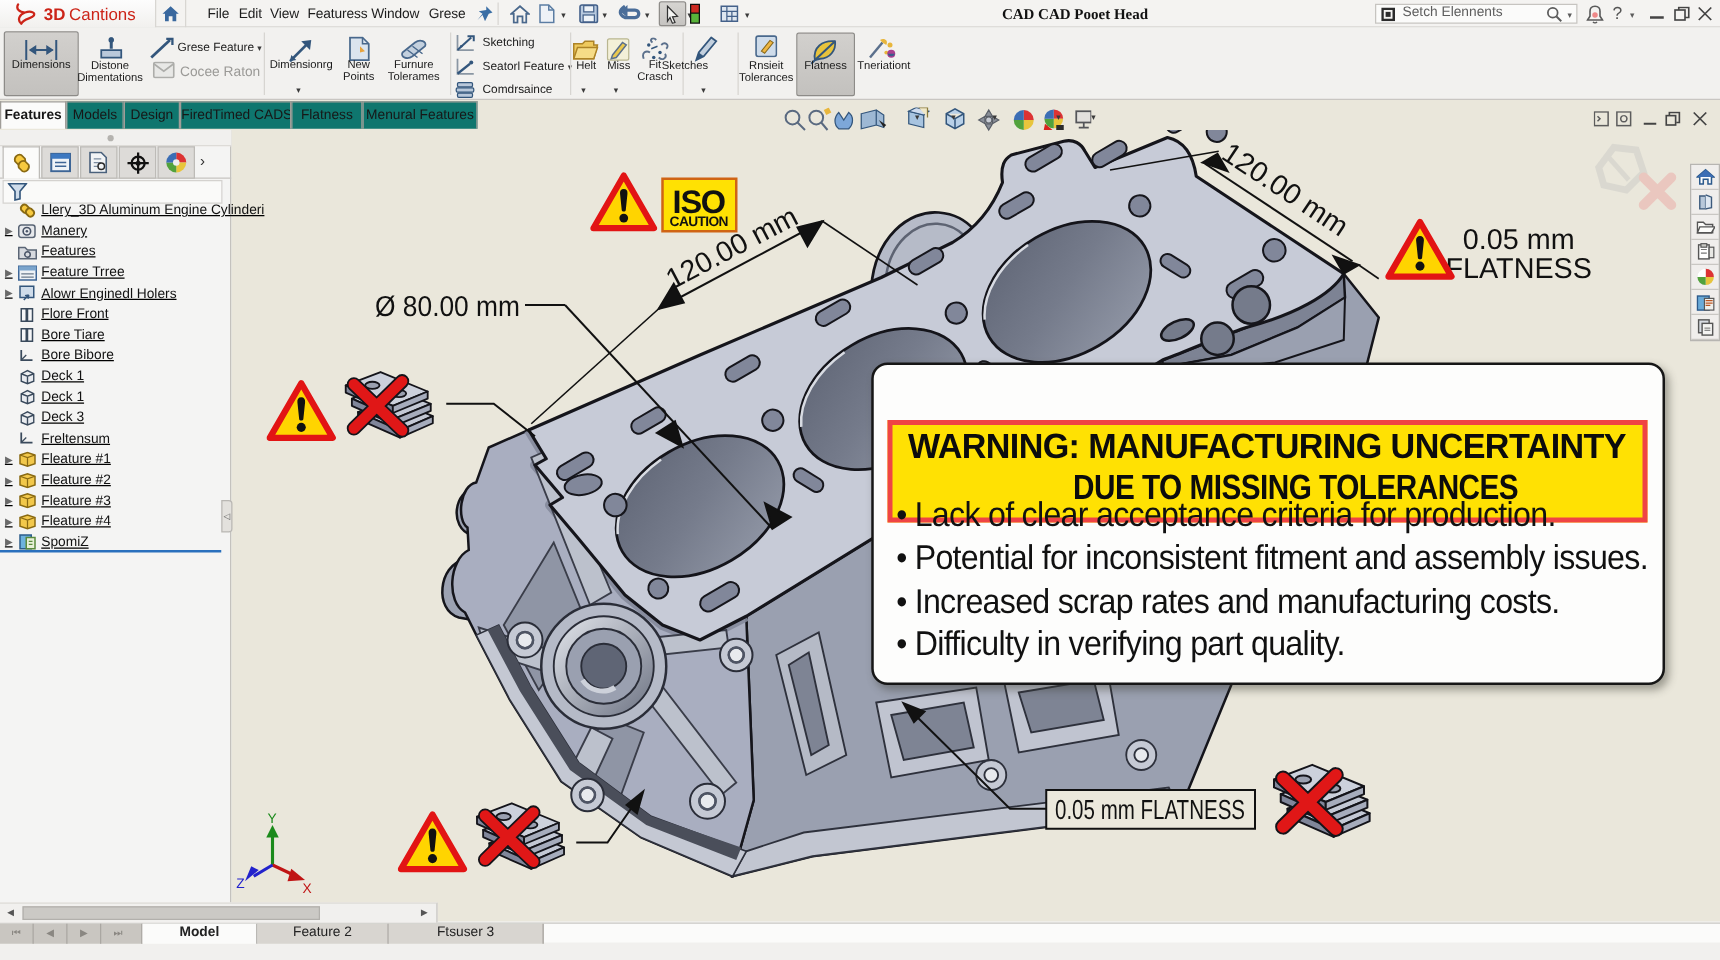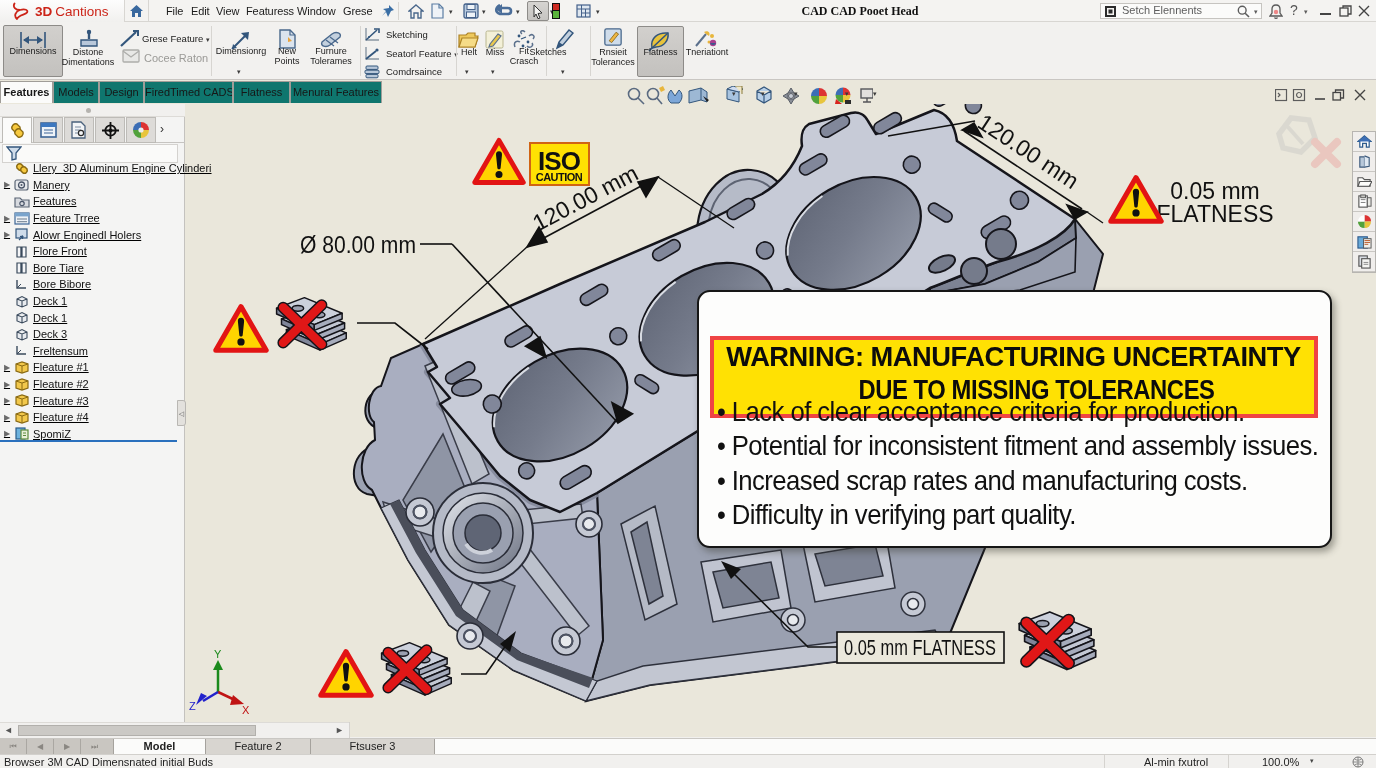--- a/index.html
+++ b/index.html
@@ -812,25 +812,13 @@
     <div class="abs" style="left:0;top:0;width:114px;height:16px;background:#c9c6c1;border-right:1px solid #a5a29d;display:flex">
       <div style="width:27px;border-right:1px solid #aaa7a2;color:#8a8782;font-size:8px;text-align:center;line-height:15px">⏮</div>
       <div style="width:27px;border-right:1px solid #aaa7a2;color:#8a8782;font-size:8px;text-align:center;line-height:15px">◀</div>
       <div style="width:27px;border-right:1px solid #aaa7a2;color:#8a8782;font-size:8px;text-align:center;line-height:15px">▶</div>
       <div style="width:27px;color:#8a8782;font-size:8px;text-align:center;line-height:15px">⏭</div>
     </div>
     <div class="sheettab" style="left:114px;width:92px;background:#fbfbfa;font-weight:bold">Model</div>
     <div class="sheettab" style="left:206px;width:105px">Feature 2</div>
     <div class="sheettab" style="left:311px;width:124px">Ftsuser 3</div>
   </div>
-  <div id="statusbar">
-    <div class="abs" style="left:4px;top:1px">Browser 3M CAD Dimensnated initial Buds</div>
-    <div class="abs" style="left:1104px;top:0;width:1px;height:14px;background:#d5d3cf"></div>
-    <div class="abs" style="left:1144px;top:1px">Al-min fxutrol</div>
-    <div class="abs" style="left:1228px;top:0;width:1px;height:14px;background:#d5d3cf"></div>
-    <div class="abs" style="left:1262px;top:1px">100.0%</div>
-    <div class="abs" style="left:1310px;top:2px;font-size:7px;color:#444">▾</div>
-    <svg class="abs" style="left:1352px;top:1px" width="12" height="12" viewBox="0 0 12 12">
-        <circle cx="6" cy="6" r="5" fill="none" stroke="#777" stroke-width="1"></circle>
-        <path d="M1 6 H11 M6 1 V11 M2.5 3 C4 4.5 8 4.5 9.5 3 M2.5 9 C4 7.5 8 7.5 9.5 9" stroke="#777" stroke-width=".8" fill="none"></path>
-      </svg>
-  </div>
 </div>
 
 </body></html>

